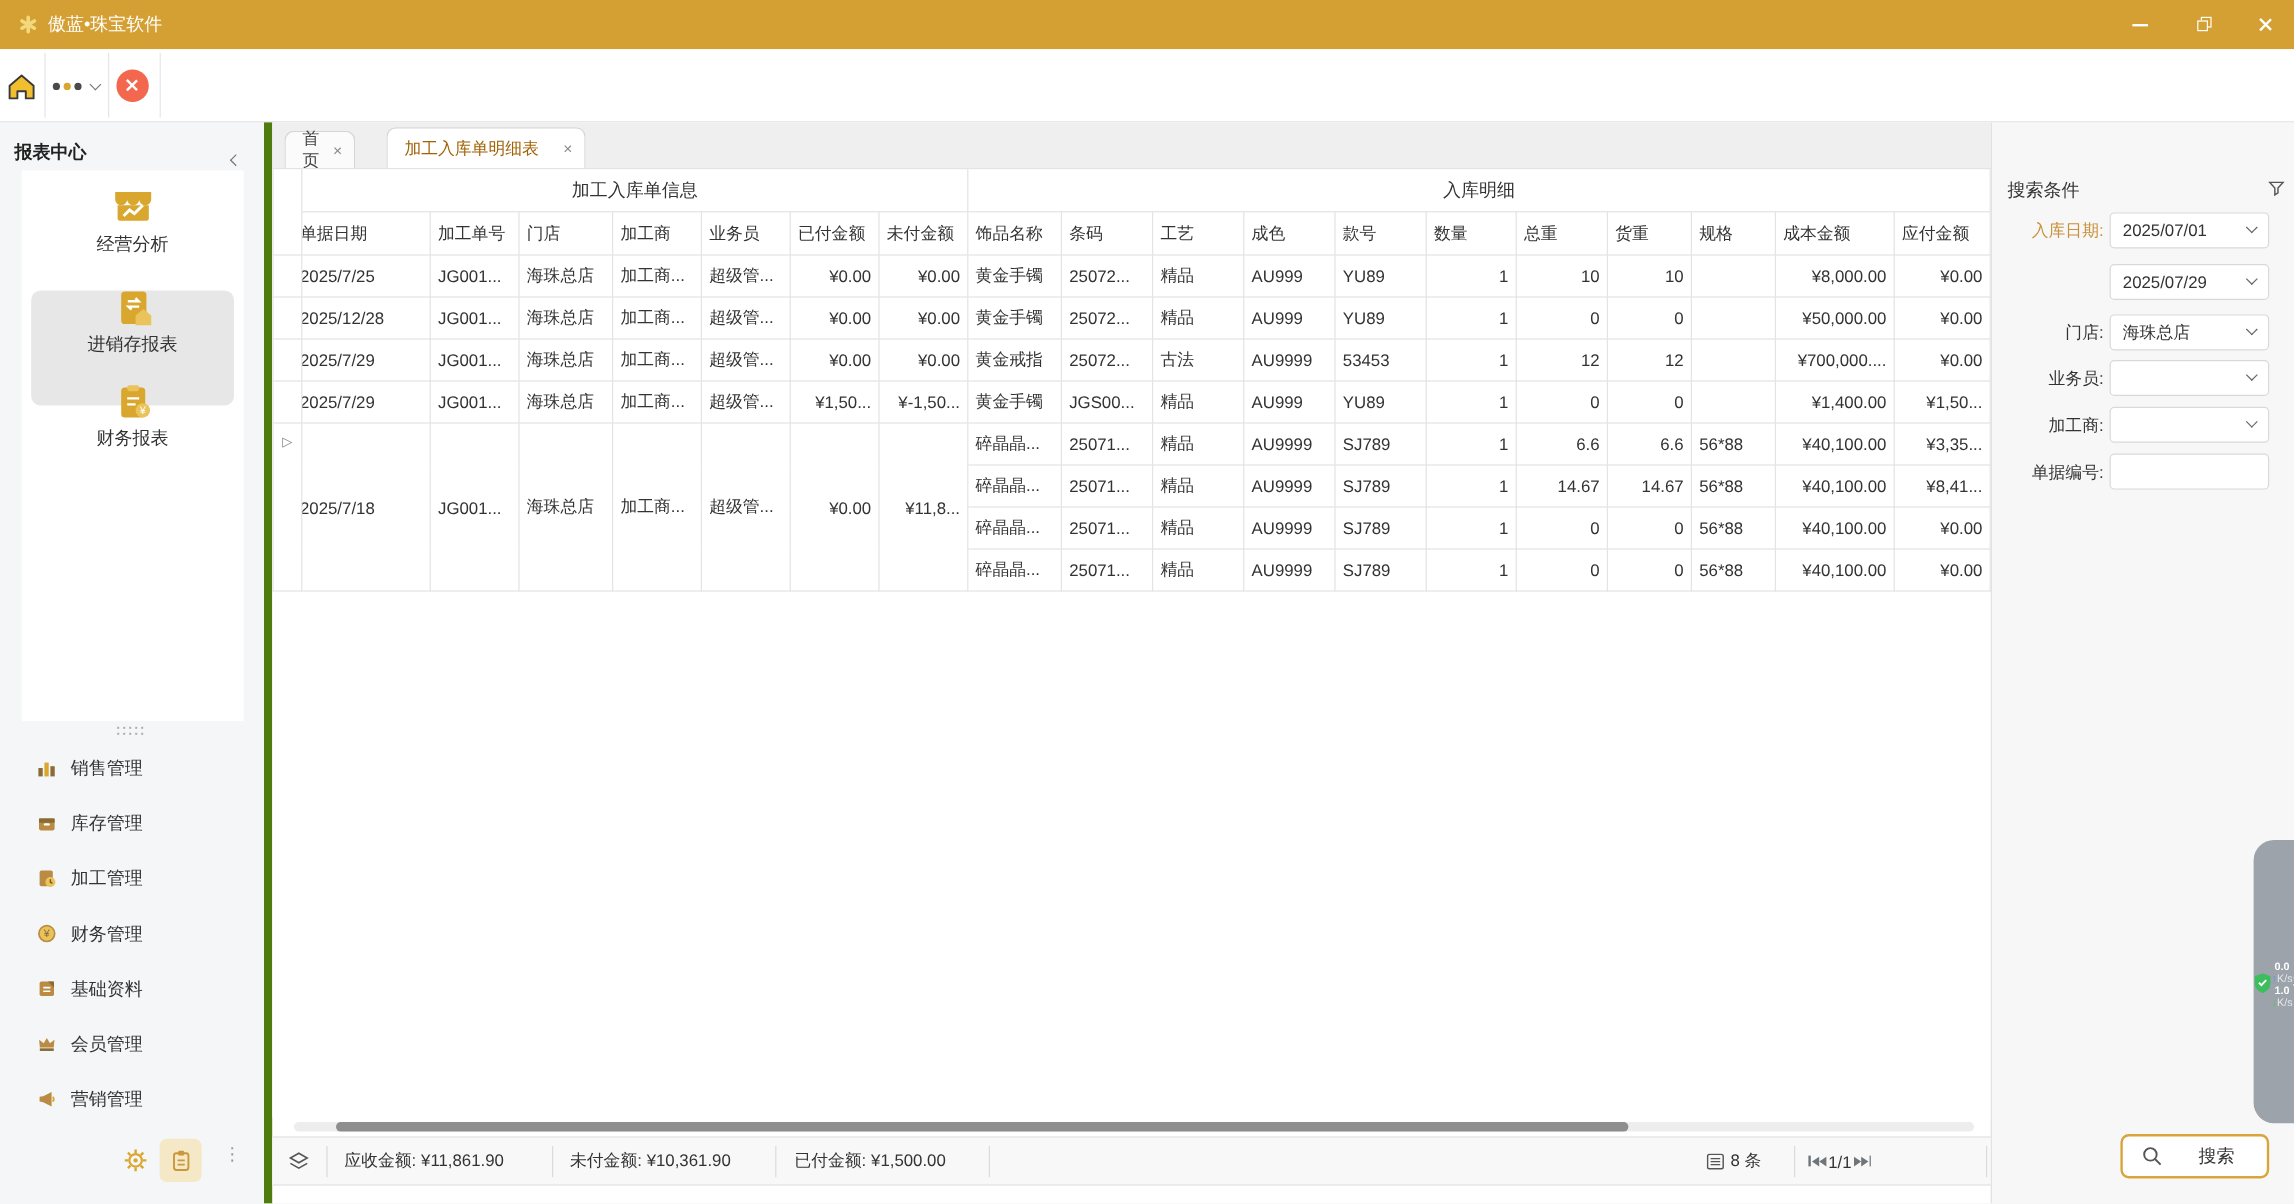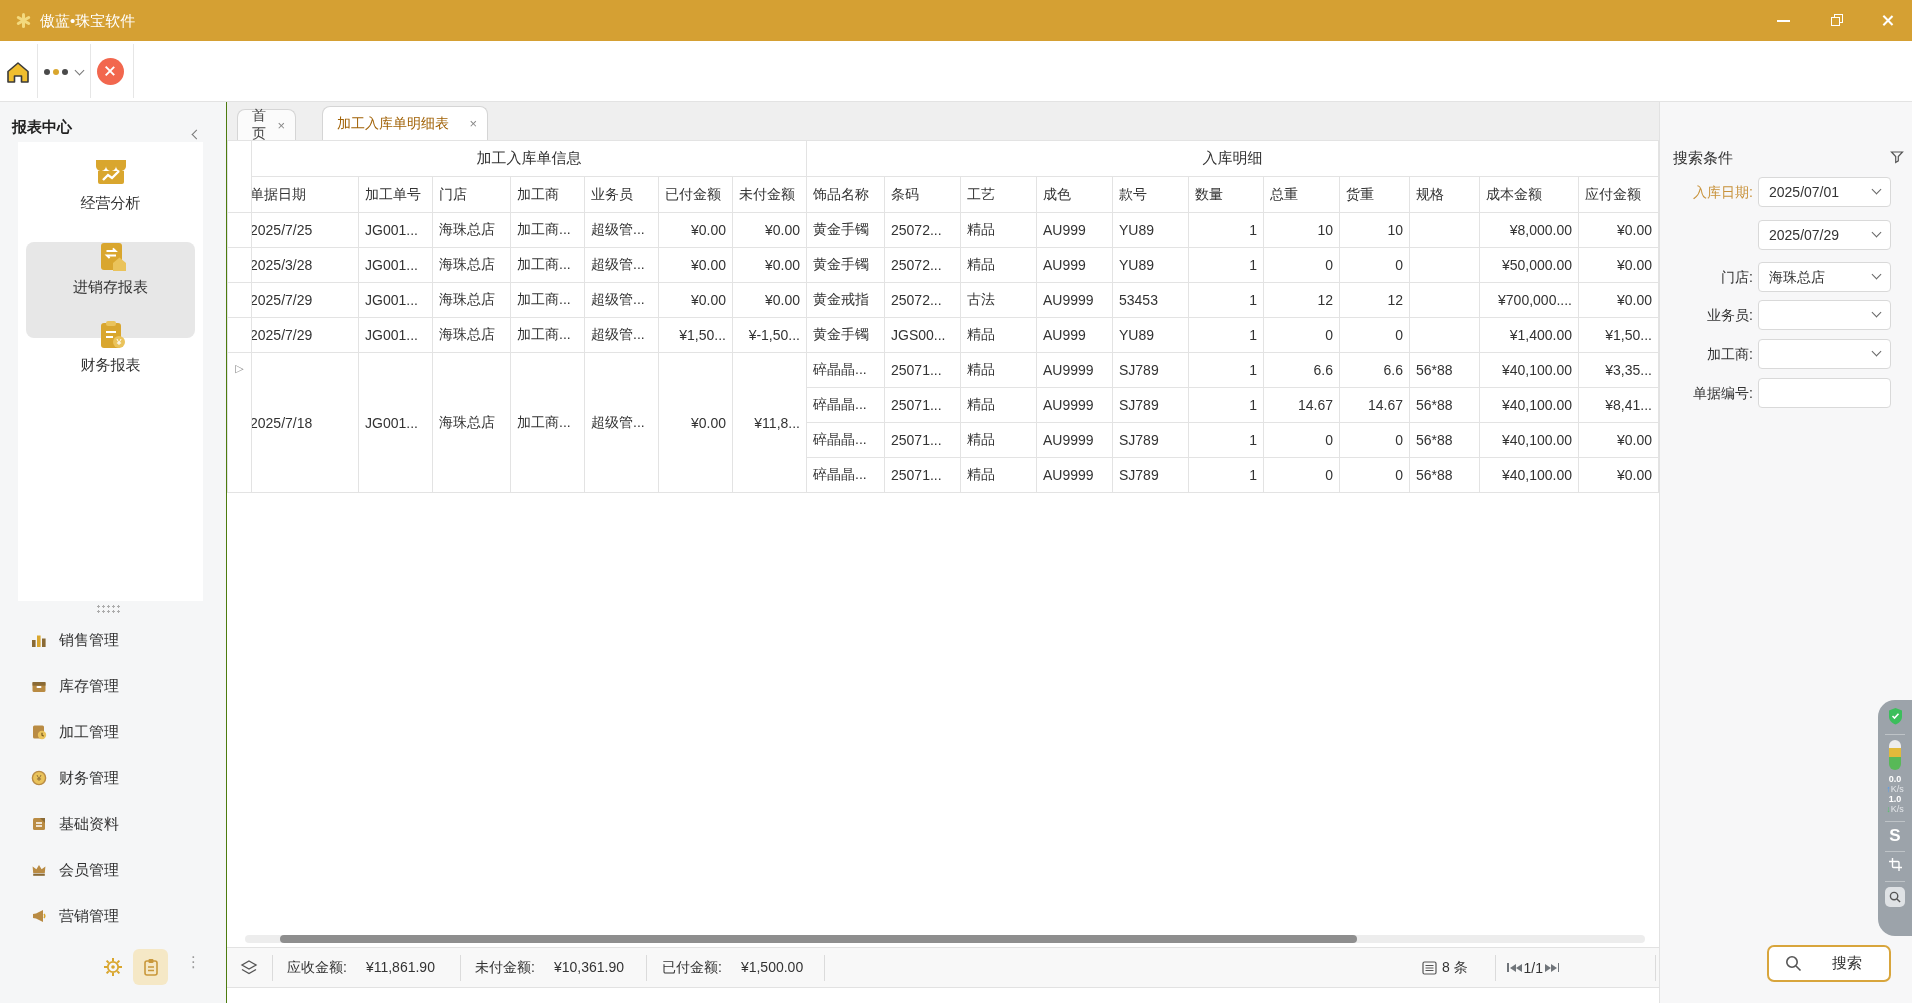--- a/index.html
+++ b/index.html
@@ -29,21 +29,21 @@
   .tb-sep{position:absolute;top:3px;width:1px;height:54px;background:#E6E6E6}
   .home-btn{position:absolute;left:4px;top:17px;width:28px;height:28px;display:flex;align-items:center;justify-content:center}
   .more-btn{position:absolute;left:44px;top:17px;height:28px;display:flex;align-items:center;gap:3px}
   .dot{width:6px;height:6px;border-radius:50%}
   .close-red{position:absolute;left:97px;top:17px;width:27px;height:27px;border-radius:50%;background:#F2674E;display:flex;align-items:center;justify-content:center}
   .close-red .x-glyph i{background:#fff;height:12px;left:5px}
   .chev{display:inline-block;width:7px;height:7px;border-right:1.6px solid #777;border-bottom:1.6px solid #777;transform:rotate(45deg);margin-top:-3px}
   .chev-left{transform:rotate(135deg);margin-top:0}
 
   
-  .sidebar{position:absolute;left:0;top:102px;width:227px;height:901px;background:#F5F6F7;border-right:1px solid #4d7c0f}
+  .sidebar{position:absolute;left:0;top:102px;width:227px;height:901px;background:#F5F6F7;border-right:7px solid #4d7c0f}
   .sb-head-label{position:absolute;left:12px;top:16px;font-size:15px;font-weight:bold;color:#222}
   .sb-collapse{position:absolute;left:193px;top:22px}
   .sb-card{position:absolute;left:18px;top:40px;width:185px;height:459px;background:#fff}
   .rp-item{position:absolute;left:8px;width:169px;display:flex;flex-direction:column;align-items:center;border-radius:8px}
   .rp-item .lbl{font-size:15px;color:#333;margin-top:6px}
   .rp-item.sel{background:#E7E7E7}
   .handle{position:absolute;left:96px;top:502px;width:24px;height:9px;background-image:radial-gradient(#ACACAC 1.1px,transparent 1.2px);background-size:5px 5px}
   .menu-item{position:absolute;left:0;width:227px;height:28px;display:flex;align-items:center}
   .menu-item .mi-icon{margin-left:31px;width:16px;height:16px}
   .menu-item .lbl{margin-left:12px;font-size:15px;color:#333}
@@ -73,21 +73,21 @@
   td.ind{padding:0;vertical-align:top}
   .expand{display:block;text-align:center;color:#8a8a8a;font-size:11px;padding-top:9px}
 
   .hscroll{position:absolute;left:0;top:829px;width:1432px;height:16px}
   .hs-track{position:absolute;left:18px;top:4px;width:1400px;height:8px;background:#EDEDED;border-radius:4px}
   .hs-thumb{position:absolute;left:35px;top:0;width:1077px;height:8px;background:#8E8E8E;border-radius:4px}
 
   .statusbar{position:absolute;left:0;top:845px;width:1432px;height:41px;background:#F8F8F8;border-top:1px solid #E2E2E2;border-bottom:1px solid #E2E2E2}
   .vsep{position:absolute;top:7px;width:1px;height:26px;background:#DBDBDB}
   .total{position:absolute;top:0;height:39px;line-height:39px;font-size:14px;white-space:nowrap}
-  .total .val{margin-left:19px}
+  .total .val{margin-left:4px}
   .sb-layers{position:absolute;left:13px;top:12px}
   .count{position:absolute;left:1195px;top:0;height:39px;display:flex;align-items:center;gap:5px;font-size:14px}
   .pager{position:absolute;left:1280px;top:0;height:39px;display:flex;align-items:center;}
   .tri{display:inline-block;width:0;height:0;border-top:4.5px solid transparent;border-bottom:4.5px solid transparent}
   .tri.l{border-right:6px solid #70757a}
   .tri.r{border-left:6px solid #70757a}
   .pbar{display:inline-block;width:1.5px;height:9px;background:#70757a}
   .pg-btn{display:inline-flex;align-items:center;gap:1px}
   .pg-num{font-size:14px;color:#333;margin:0 2px}
 
@@ -100,21 +100,21 @@
   .f-row .f-label.gold{color:#C8923A}
   .f-box{position:absolute;left:98px;top:0;width:133px;height:30px;background:#fff;border:1px solid #D9D9D9;border-radius:4px}
   .f-box .f-val{position:absolute;left:10px;top:0;line-height:28px;font-size:14px;color:#333}
   .f-box .chev{position:absolute;right:10px;top:11px;border-color:#666}
   .f-input{position:absolute;left:98px;top:0;width:133px;height:30px;background:#fff;border:1px solid #D9D9D9;border-radius:4px;padding:0 8px;font-size:14px;font-family:inherit}
   .search-btn{position:absolute;left:1767px;top:945px;width:124px;height:37px;background:#fff;border:2px solid #D8A53C;border-radius:7px;display:flex;align-items:center}
   .search-btn .s-label{font-size:15px;color:#333;margin-left:30px}
   .search-btn svg{margin-left:16px}
 
   
-  .widget{position:absolute;left:1878px;top:700px;width:34px;height:236px;background:rgba(148,155,163,.92);border-radius:17px 0 0 17px;display:flex;flex-direction:column;align-items:center}
+  .widget{position:absolute;left:1878px;top:700px;width:34px;height:236px;background:rgba(148,155,163,.92);border-radius:17px 0 0 17px;display:flex;flex-direction:row;align-items:center}
   .w-sep{width:20px;height:1px;background:rgba(255,255,255,.35)}
   .capsule{width:12px;height:30px;border-radius:6px;background:linear-gradient(#EDEDED 0 26%,#E2B93B 26% 58%,#58B957 58% 100%)}
   .speed{display:flex;flex-direction:column;align-items:center;line-height:10px;font-size:9px;color:#fff}
   .speed .num{font-weight:bold}
   .speed .unit{color:#E4E7EA}
   .up-arrow{color:#4D9BF5}
   .down-arrow{color:#4CC764}
   .s-logo{color:#fff;font-size:17px;font-weight:bold}
   .mag-chip{width:20px;height:20px;background:#DFE2E5;border-radius:5px;display:flex;align-items:center;justify-content:center}
 </style>
@@ -353,21 +353,21 @@
           <td>YU89</td>
           <td class="t-r">1</td>
           <td class="t-r">10</td>
           <td class="t-r">10</td>
           <td></td>
           <td class="t-r">¥8,000.00</td>
           <td class="t-r">¥0.00</td>
         </tr>
         <tr>
           <td class="ind"></td>
-          <td class="clip"><span class="shift">2025/3/28</span></td>
+          <td class="clip"><span class="shift">2025/12/28</span></td>
           <td>JG001...</td>
           <td>海珠总店</td>
           <td>加工商...</td>
           <td>超级管...</td>
           <td class="t-r">¥0.00</td>
           <td class="t-r">¥0.00</td>
           <td>黄金手镯</td>
           <td>25072...</td>
           <td>精品</td>
           <td>AU999</td>

